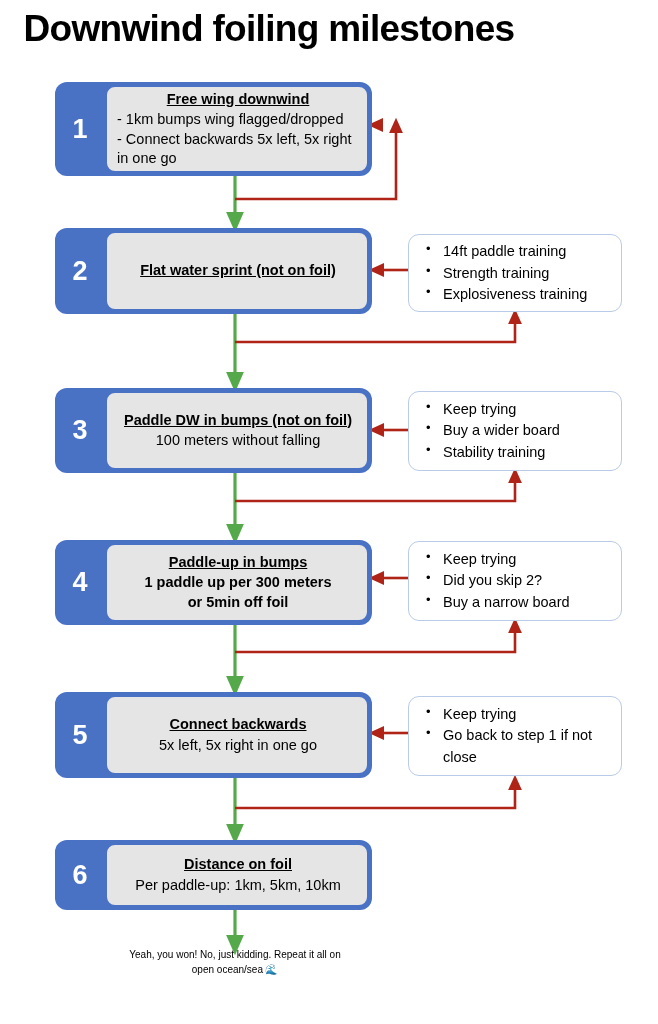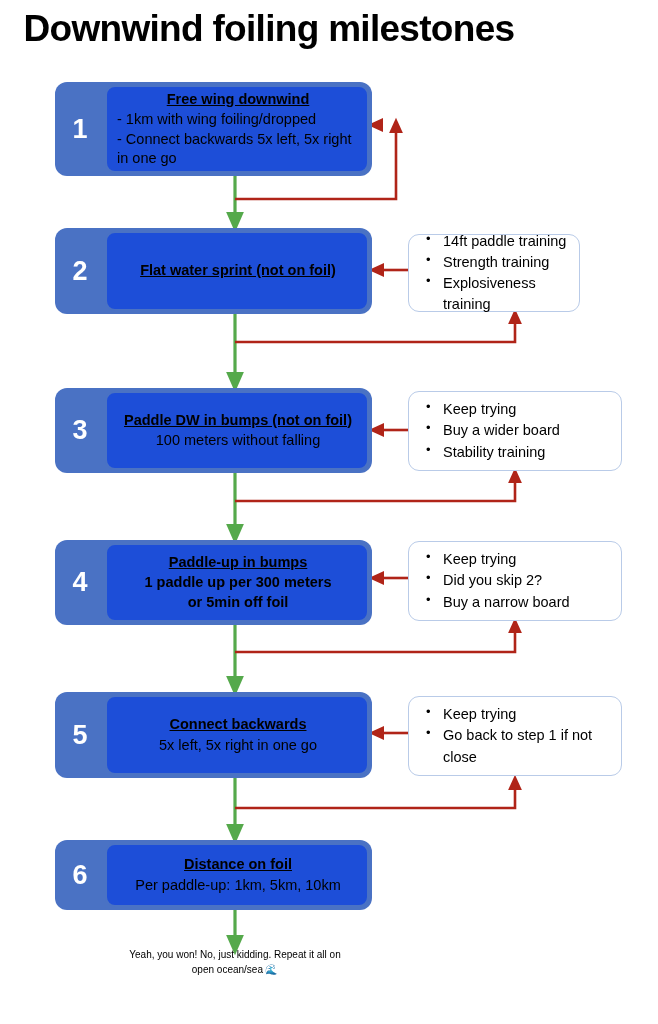--- a/index.html
+++ b/index.html
@@ -64,21 +64,21 @@
     display: flex;
     align-items: center;
     justify-content: center;
     color: #ffffff;
     font-size: 27px;
     font-weight: bold;
     font-family: "Liberation Sans", sans-serif;
   }
   .step-body {
     flex: 1 1 auto;
-    background: #1d4ed8;
+    background: #e5e5e5;
     border: 2px solid #4a72c4;
     border-radius: 10px;
     margin: 3px 3px 3px 0;
     display: flex;
     flex-direction: column;
     justify-content: center;
     padding: 4px 8px 4px 10px;
   }
   .step-title {
     text-align: center;
@@ -183,21 +183,21 @@
       <path d="M235,652 L515,652 L515,625" marker-end="url(#redhead)"></path>
       <path d="M235,808 L515,808 L515,782" marker-end="url(#redhead)"></path>
     </g>
   </svg>
 
   <div class="step-box" style="left:55px; top:82px; width:317px; height:94px;">
     <div class="step-num">1</div>
     <div class="step-body">
       <div class="step-title">Free wing downwind</div>
       <div class="step-lines left wrap">
-        <div>- 1km with wing foiling/dropped</div>
+        <div>- 1km bumps wing flagged/dropped</div>
         <div>- Connect backwards 5x left, 5x right in one go</div>
       </div>
     </div>
   </div>
 
   <div class="step-box" style="left:55px; top:228px; width:317px; height:86px;">
     <div class="step-num">2</div>
     <div class="step-body">
       <div class="step-title">Flat water sprint (not on foil)</div>
     </div>
@@ -236,21 +236,21 @@
   <div class="step-box" style="left:55px; top:840px; width:317px; height:70px;">
     <div class="step-num">6</div>
     <div class="step-body">
       <div class="step-title">Distance on foil</div>
       <div class="step-lines centered">
         <div>Per paddle-up: 1km, 5km, 10km</div>
       </div>
     </div>
   </div>
 
-  <div class="note-box" style="left:408px; top:234px; width:172px; height:78px;">
+  <div class="note-box" style="left:408px; top:234px; width:214px; height:78px;">
     <ul>
       <li>14ft paddle training</li>
       <li>Strength training</li>
       <li>Explosiveness training</li>
     </ul>
   </div>
 
   <div class="note-box" style="left:408px; top:391px; width:214px; height:80px;">
     <ul>
       <li>Keep trying</li>

